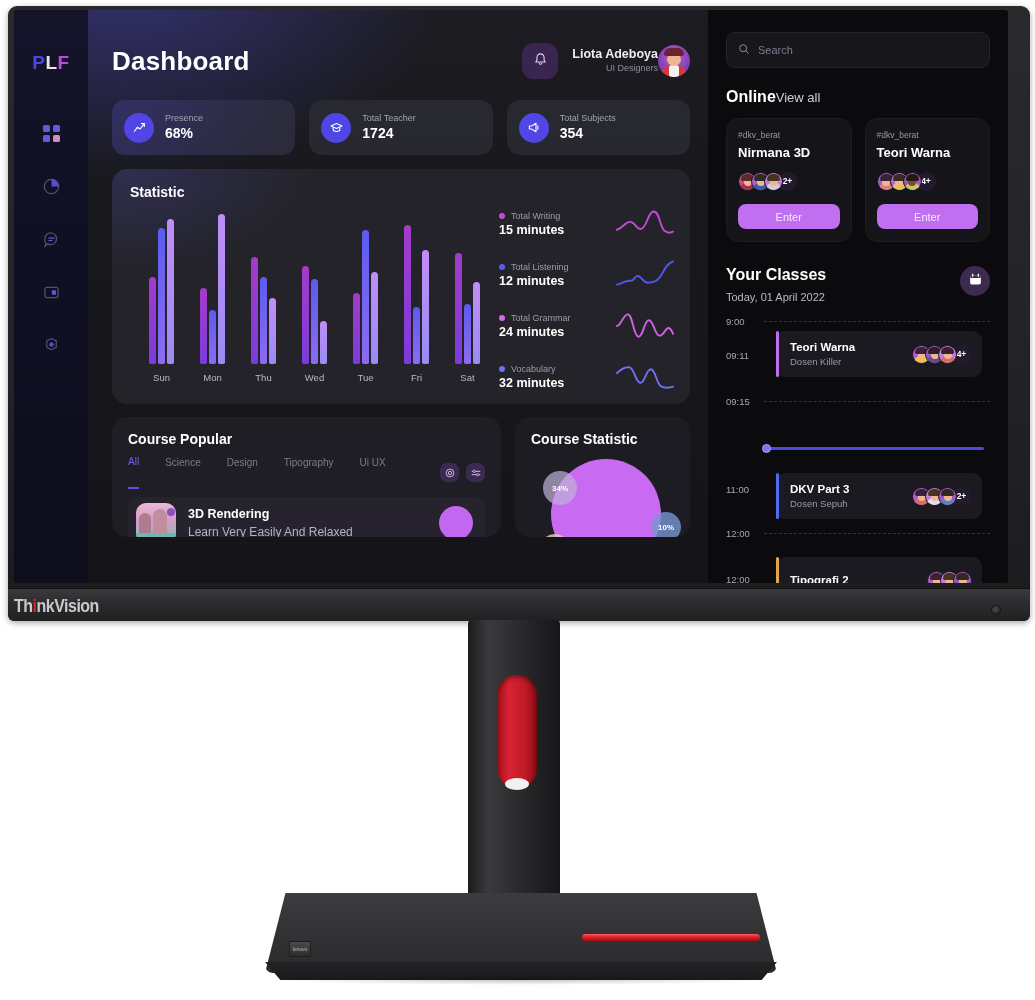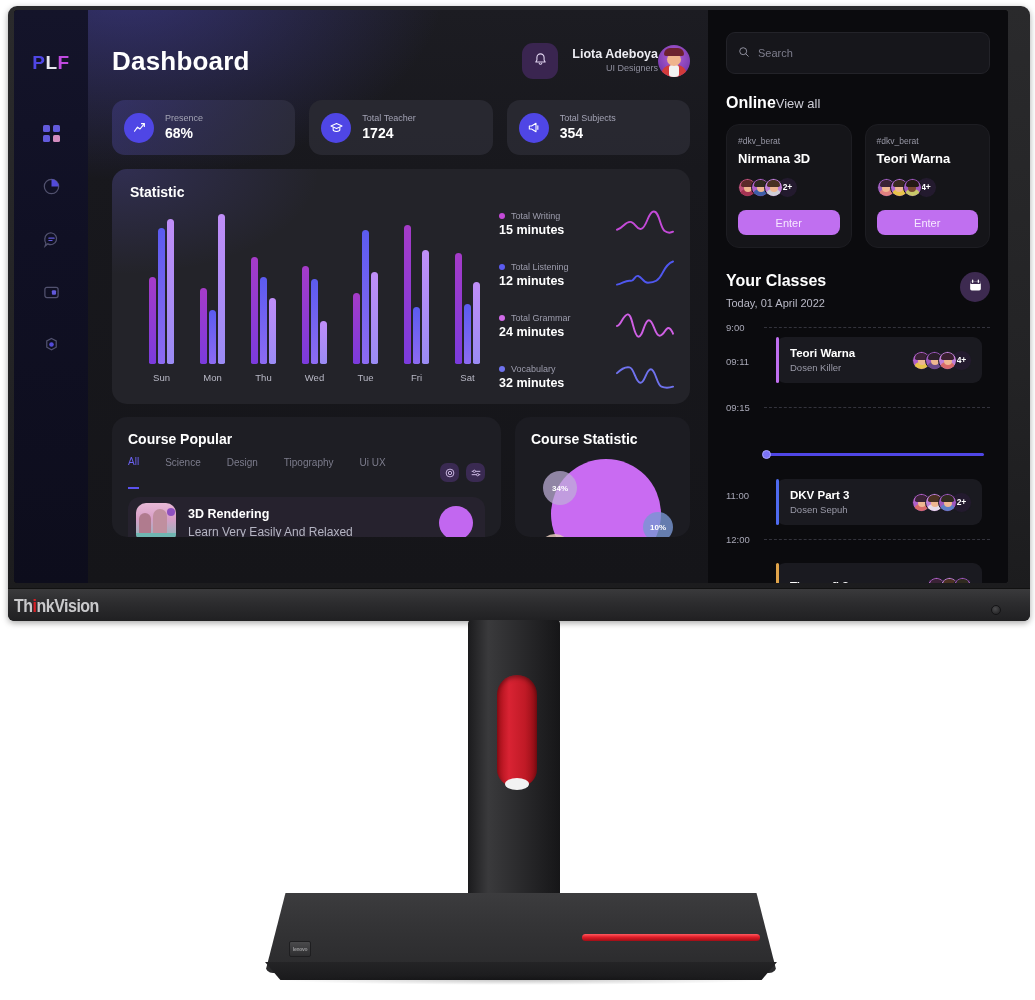--- a/index.html
+++ b/index.html
@@ -210,30 +210,30 @@
   .course-stat {
     width:175px; flex:0 0 175px; background:#1c1c22; border-radius:15px;
     padding:14px 0 0 16px; height:120px; position:relative; overflow:hidden;
   }
   .cs-title { font-size:14px; font-weight:700; color:#fff; }
   .donut-wrap { position:absolute; left:28px; top:42px; width:130px; height:120px; }
   .donut-main { position:absolute; left:8px; top:0; width:110px; height:110px; border-radius:50%; background:#c96bf2; }
   .bub { position:absolute; border-radius:50%; display:flex; align-items:center; justify-content:center;
          font-size:8px; font-weight:700; color:#fff; }
   .bub1 { left:0px; top:12px; width:34px; height:34px; background:rgba(190,175,215,.72); }
-  .bub2 { left:100px; top:53px; width:30px; height:30px; background:rgba(120,150,210,.8); }
+  .bub2 { left:108px; top:53px; width:30px; height:30px; background:rgba(120,150,210,.8); }
   .bub3 { left:-4px; top:75px; width:32px; height:32px; background:rgba(226,200,186,.85); color:#6b4a3a; }
 
   
   .right {
     width:300px; flex:0 0 300px; background:#0b0b0e; padding:22px 18px 0 18px;
     position:relative; overflow:hidden;
   }
   .search {
-    height:42px; border-radius:9px; background:#16161b; border:1px solid #232329;
+    height:36px; border-radius:9px; background:#16161b; border:1px solid #232329;
     display:flex; align-items:center; padding:0 11px; gap:8px;
   }
   .search input {
     background:transparent; border:none; outline:none; color:#e6e6ee;
     font-size:11px; font-family:"Liberation Sans", sans-serif; width:100%;
   }
   .search input::placeholder { color:#7d7d8c; }
   .sec-head { display:flex; align-items:baseline; justify-content:flex-start; margin-top:20px; }
   .sec-title { font-size:16px; font-weight:700; color:#fff; }
   .view-all { font-size:13px; color:#cfcfd8; }

